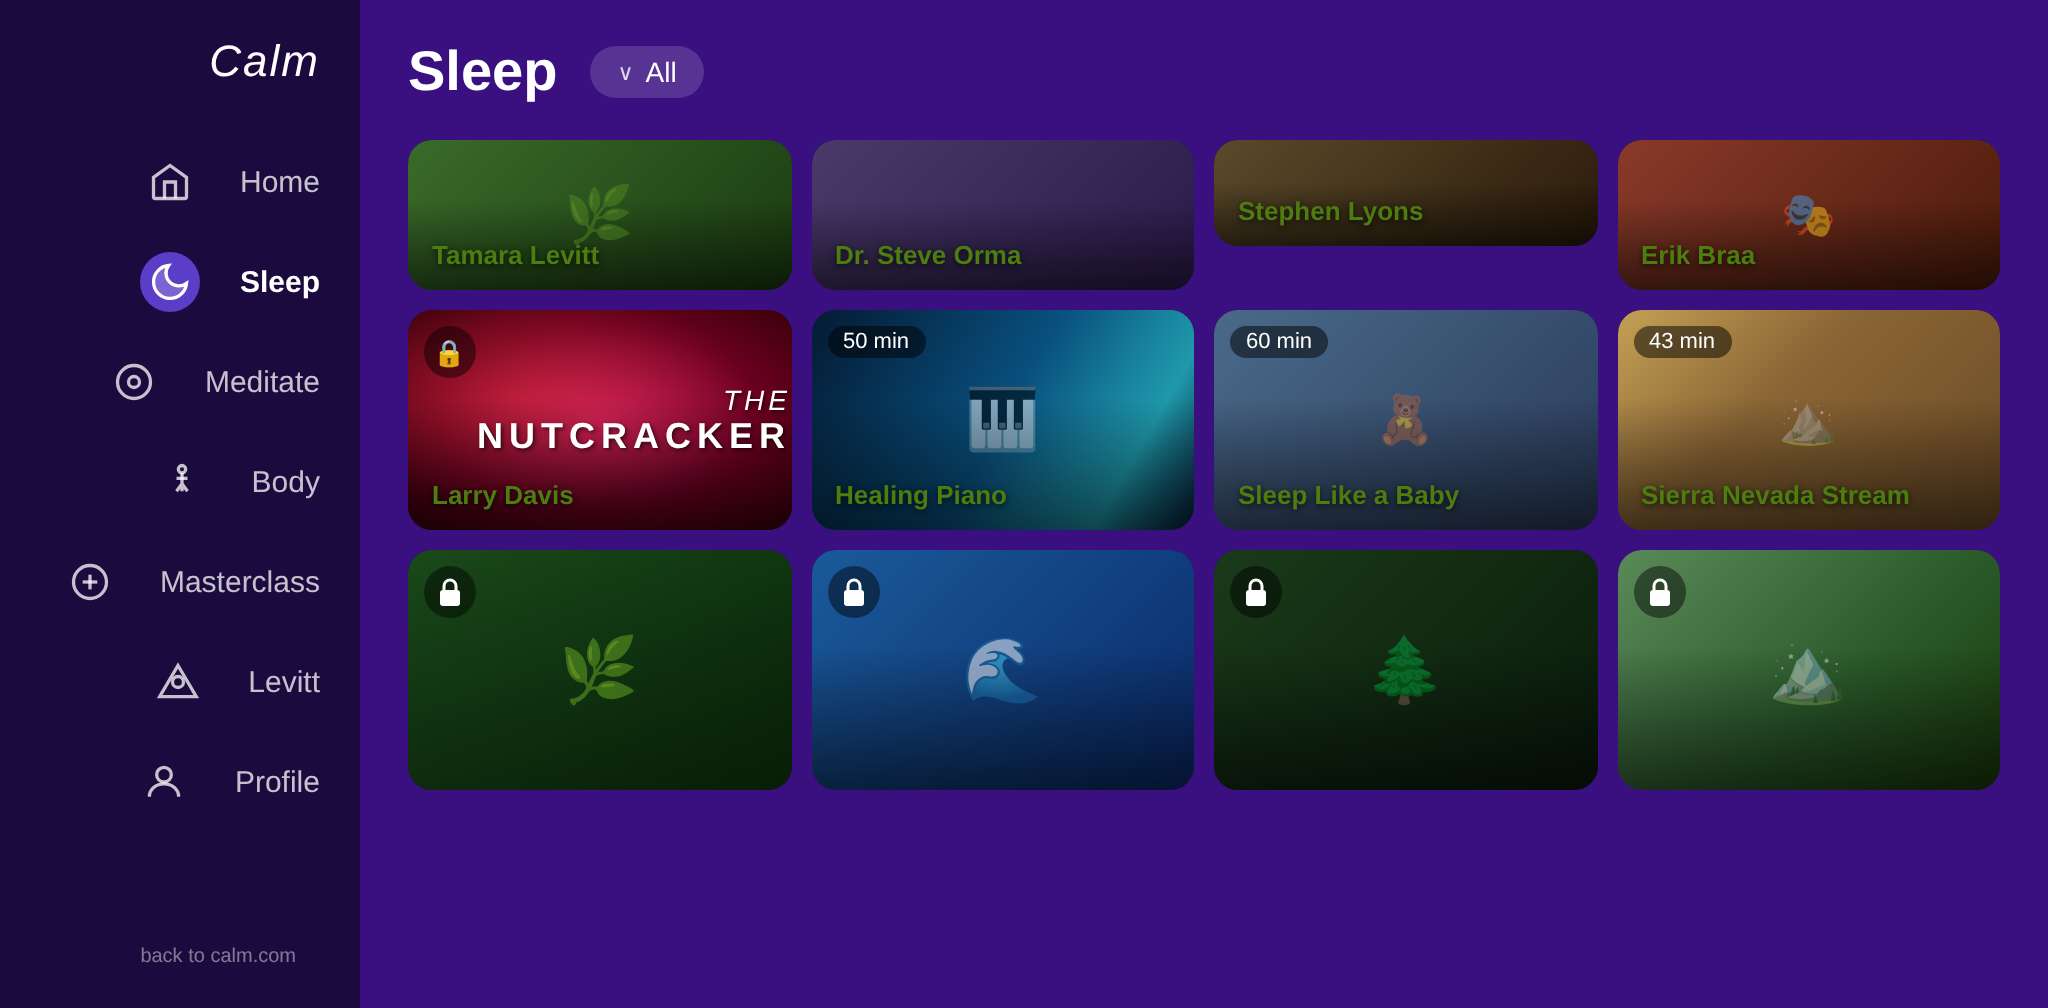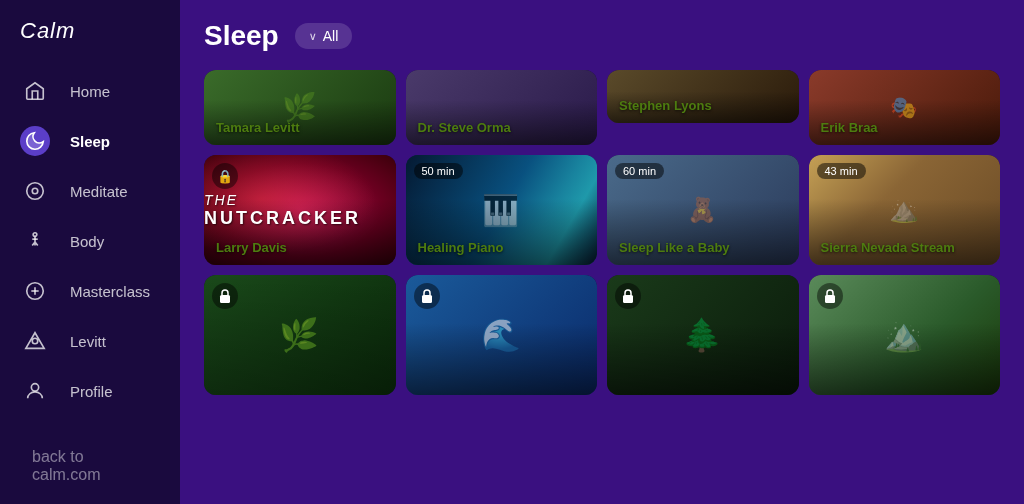--- a/index.html
+++ b/index.html
@@ -14,20 +14,21 @@
 
     
     .sidebar {
       width: 180px;
       min-width: 180px;
       background: #1a0a3e;
       height: 504px;
       display: flex;
       flex-direction: column;
       padding: 18px 0 10px 0;
+      align-items: flex-end;
     }
     .sidebar-logo {
       padding: 0 20px 22px 20px;
     }
     .logo-text {
       color: white;
       font-size: 22px;
       font-style: italic;
       font-weight: 300;
       letter-spacing: 1px;
@@ -60,21 +61,21 @@
       flex-shrink: 0;
     }
     .nav-icon {
       width: 22px;
       height: 22px;
     }
     .back-link {
       margin-top: auto;
       padding: 10px 32px;
       color: rgba(255,255,255,0.45);
-      font-size: 16px;
+      font-size: 10px;
       cursor: pointer;
     }
 
     
     .main {
       flex: 1;
       background: #3a1080;
       height: 504px;
       overflow-y: auto;
       padding: 20px 24px;
@@ -193,21 +194,21 @@
       font-size: 28px;
       opacity: 0.4;
     }
 
     
     .nutcracker-text {
       position: absolute;
       inset: 0;
       display: flex;
       flex-direction: column;
-      align-items: flex-start;
+      align-items: flex-end;
       justify-content: center;
       color: white;
       text-align: center;
       text-shadow: 1px 1px 2px rgba(0,0,0,0.6);
     }
     .nutcracker-title {
       font-size: 14px;
       font-style: italic;
       font-weight: 300;
       letter-spacing: 2px;

